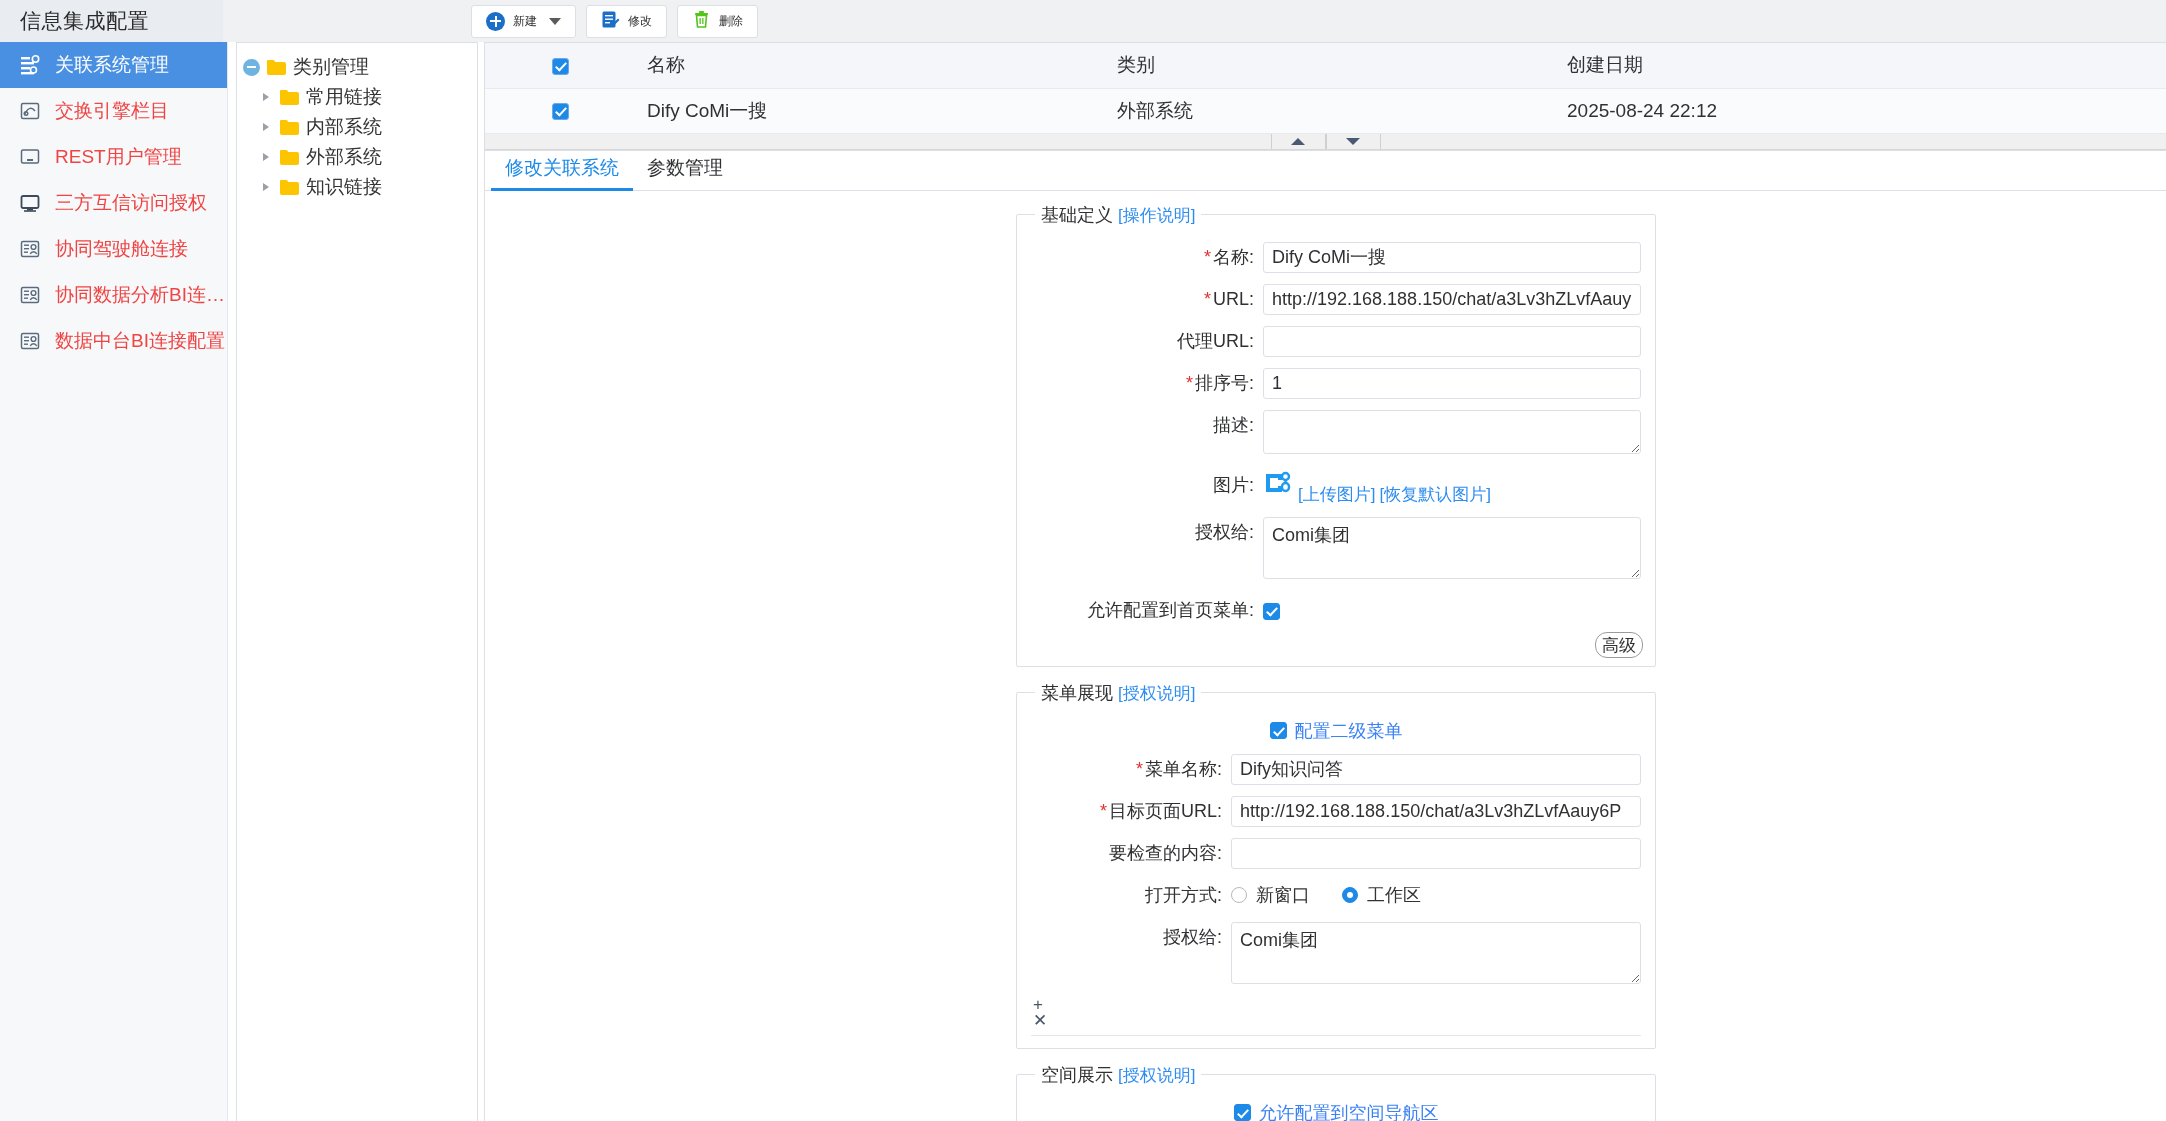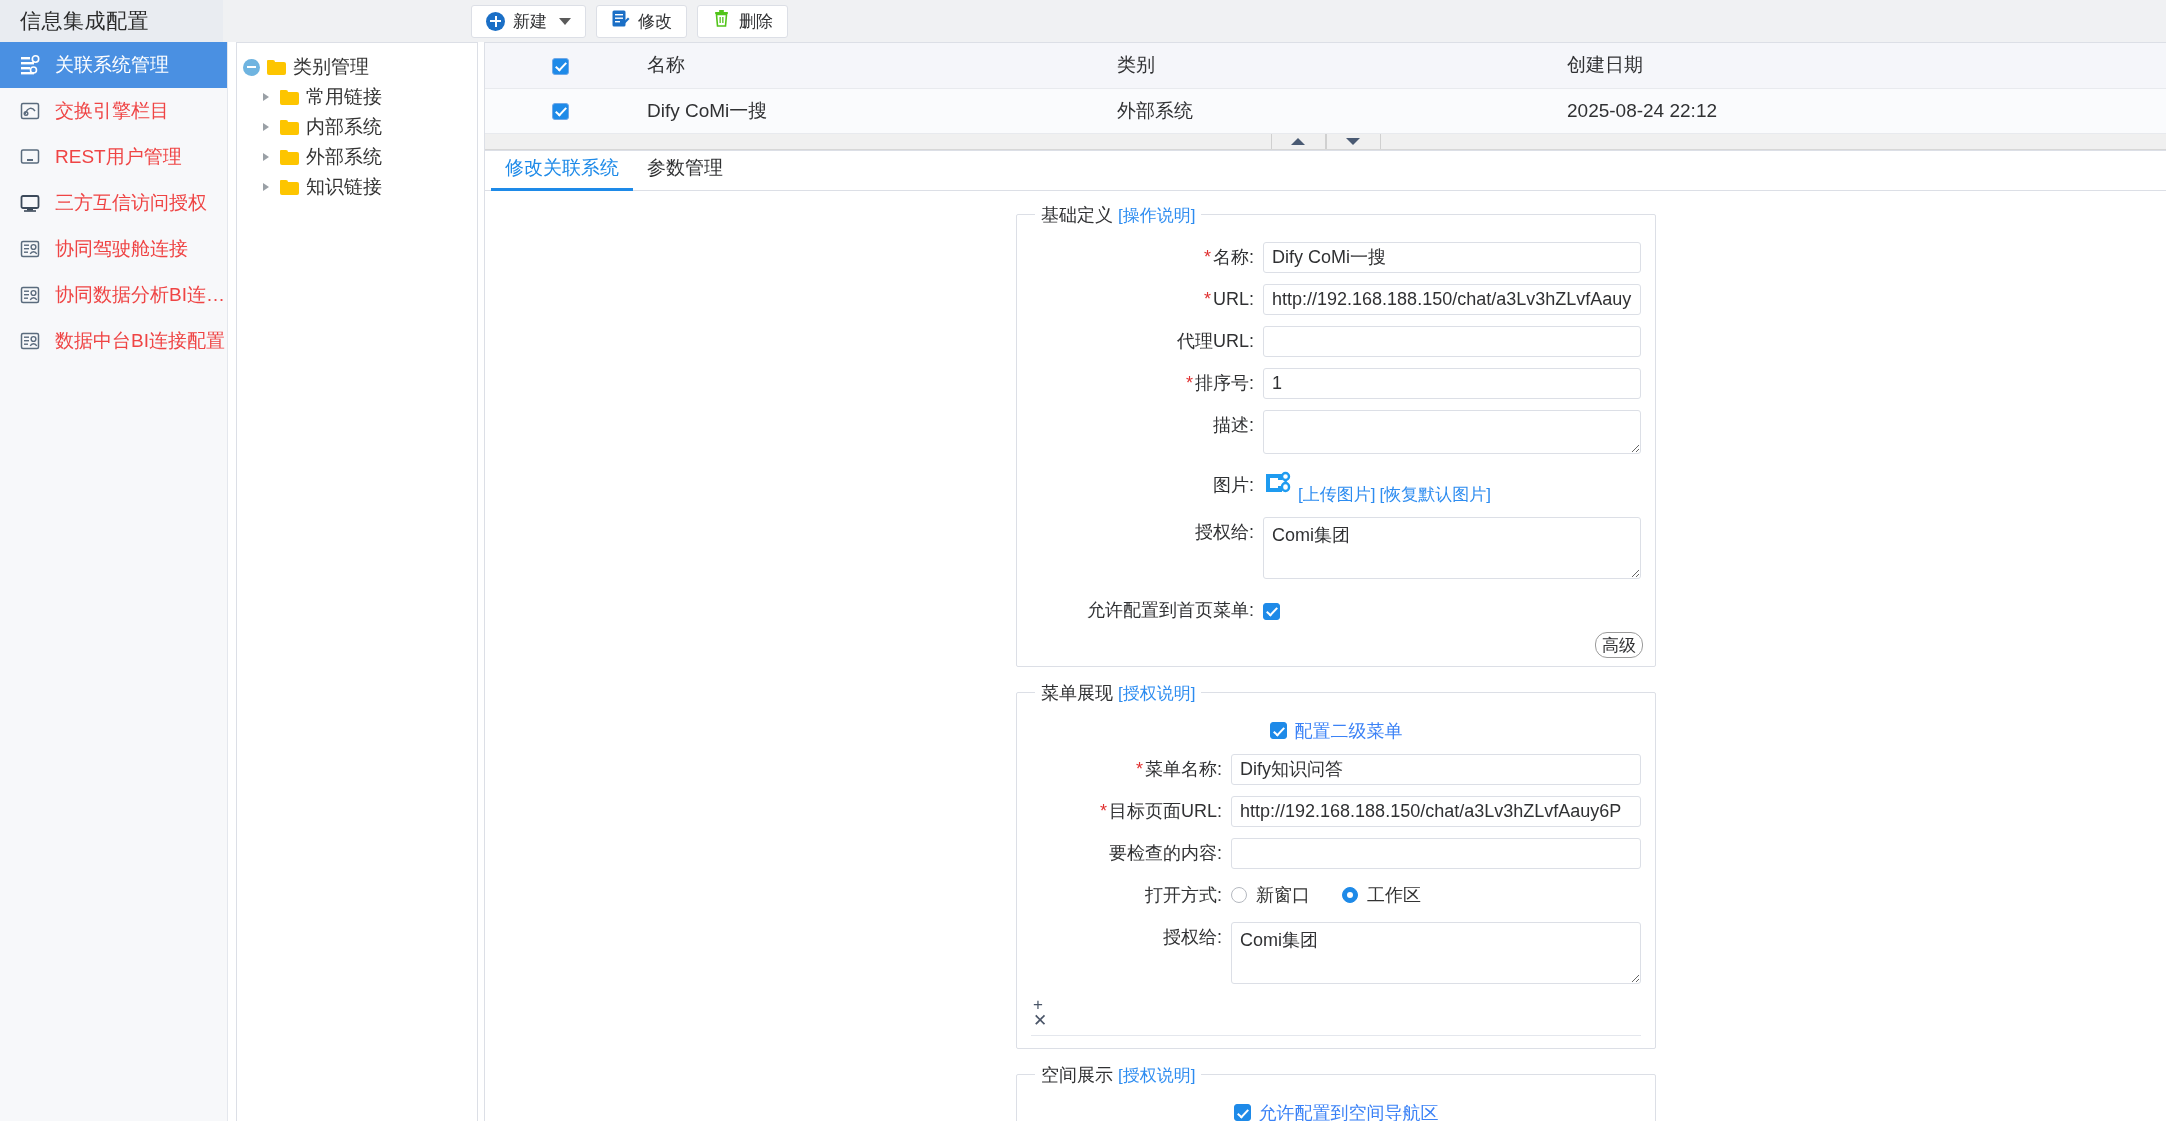--- a/index.html
+++ b/index.html
@@ -129,21 +129,21 @@
     z-index: 5;
   }
   .tbtn {
     height: 33px;
     background: #ffffff;
     border: 1px solid #dcdfe6;
     border-radius: 3px;
     display: inline-flex; align-items: center;
     padding: 0 14px;
     margin-left: 10px;
-    font-size: 17px;
+    font-size: 12px;
     color: #303133;
     cursor: pointer;
     gap: 8px;
     white-space: nowrap;
   }
   .tbtn:first-child { margin-left: 248px; }
   .caret-down {
     width: 0; height: 0;
     border-left: 6px solid transparent;
     border-right: 6px solid transparent;

